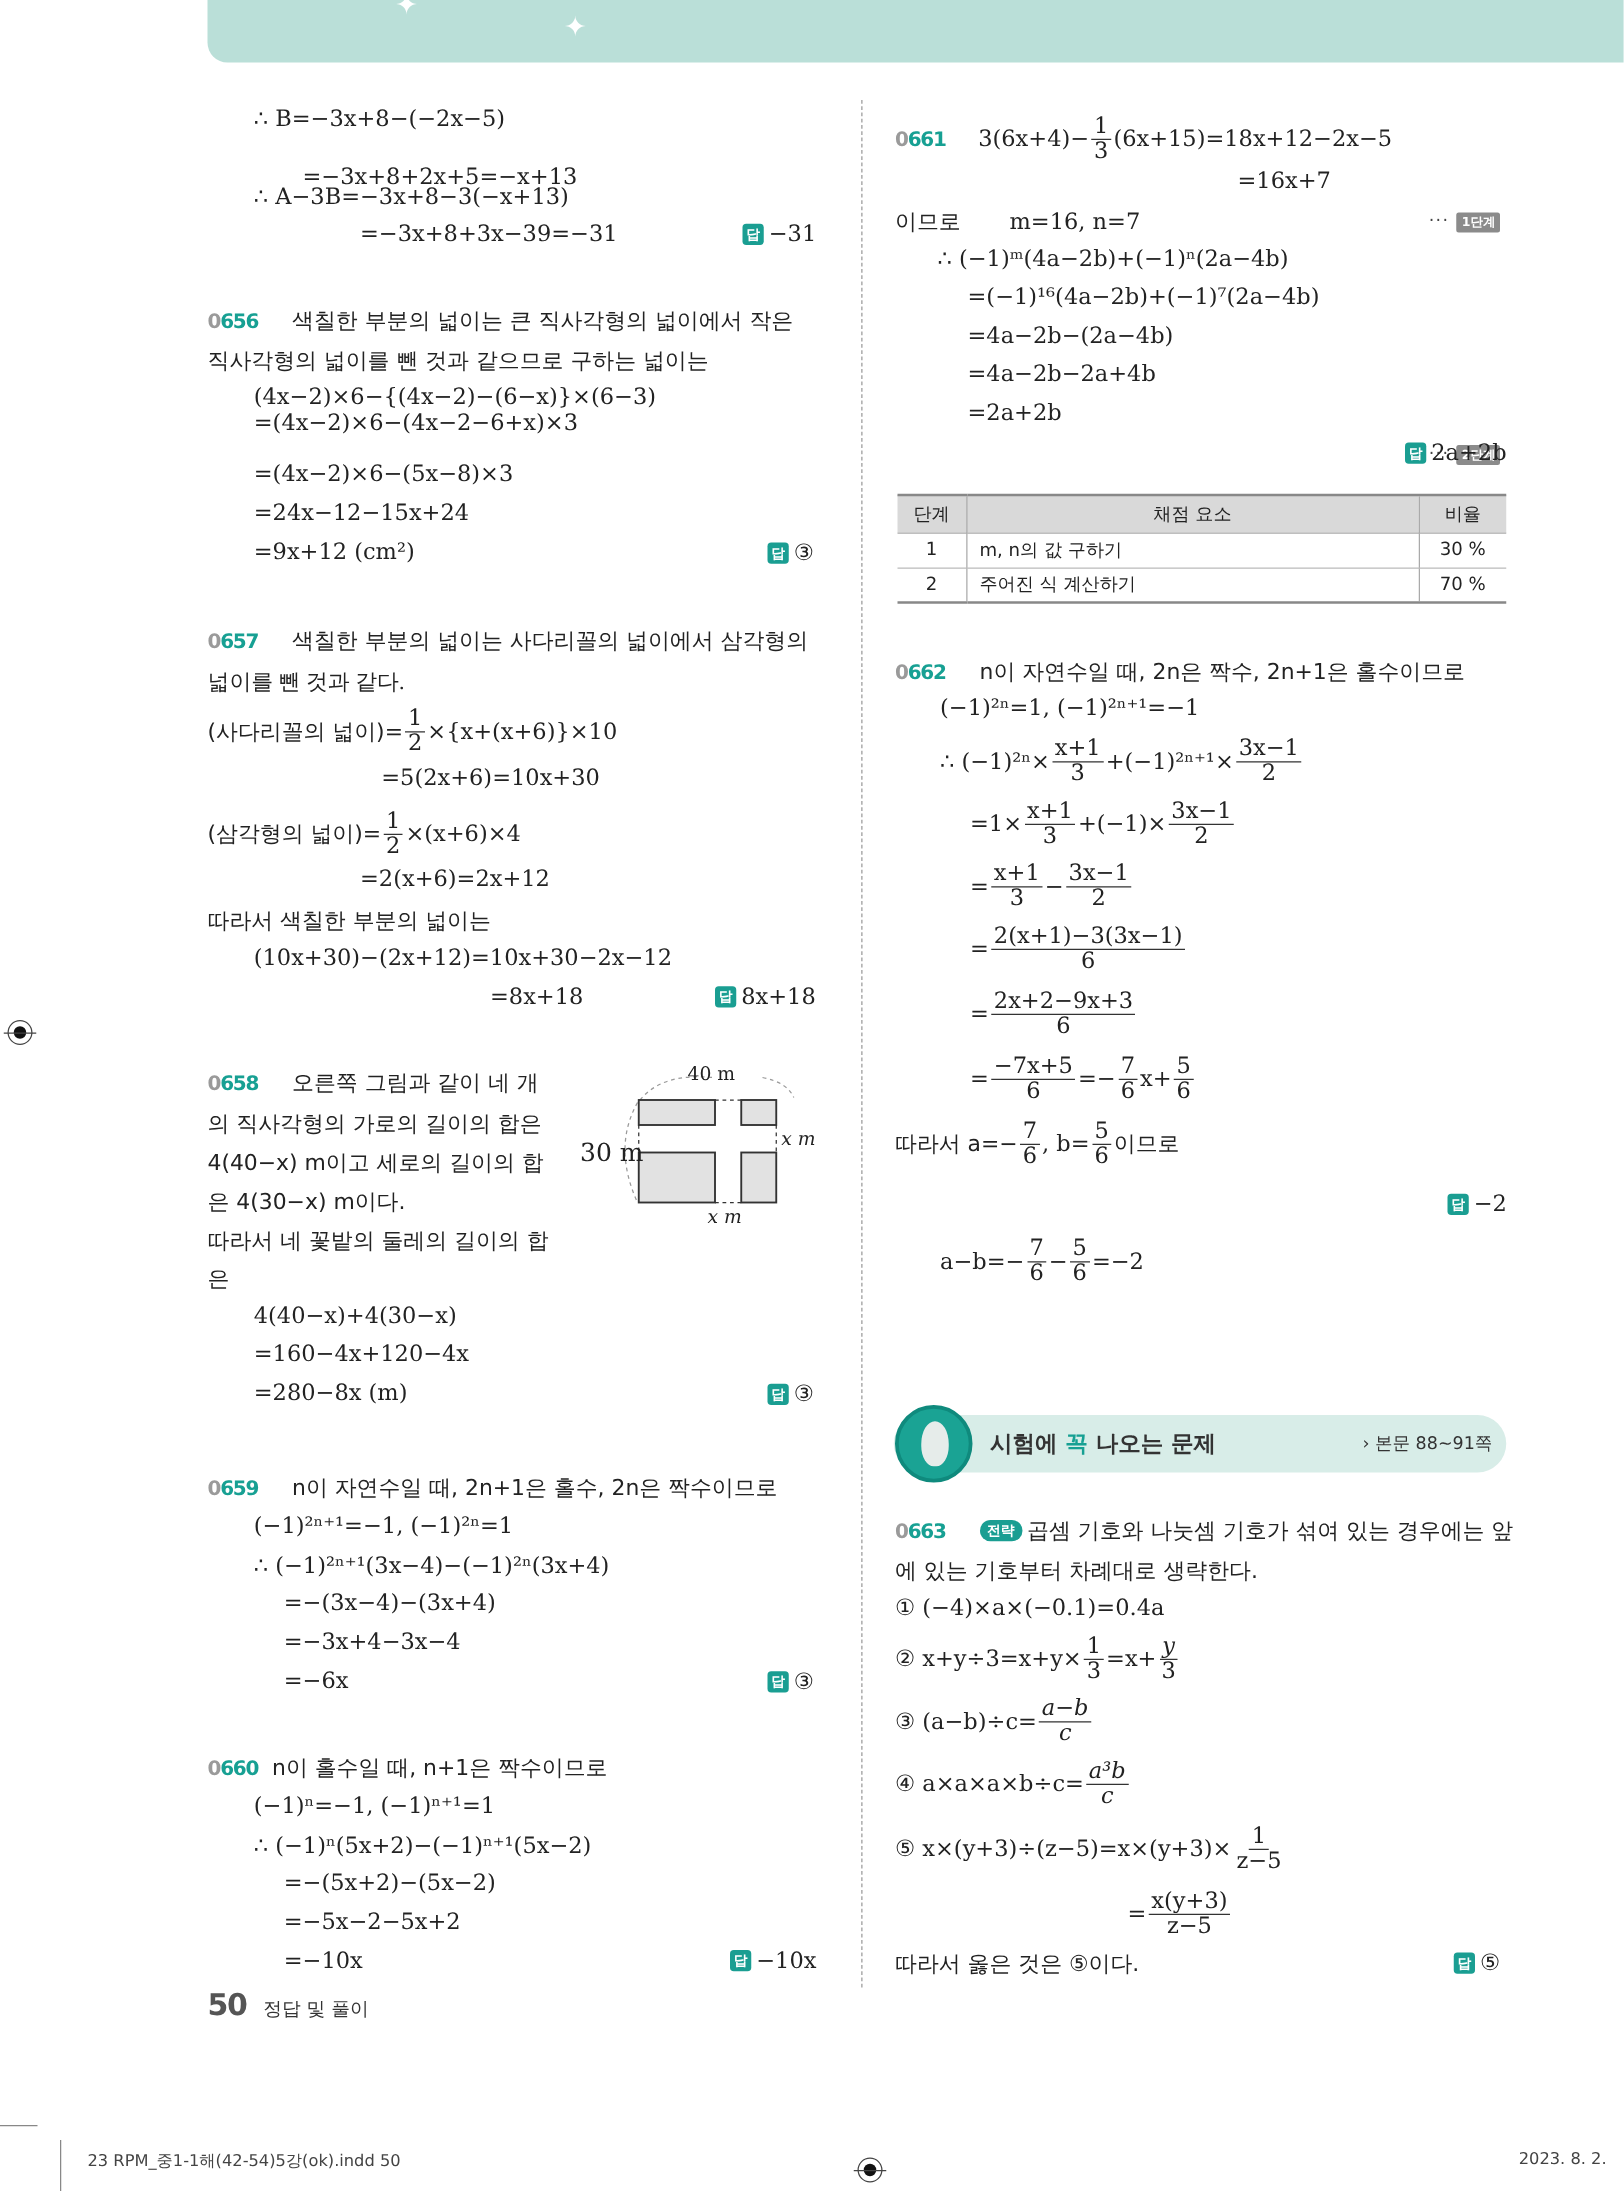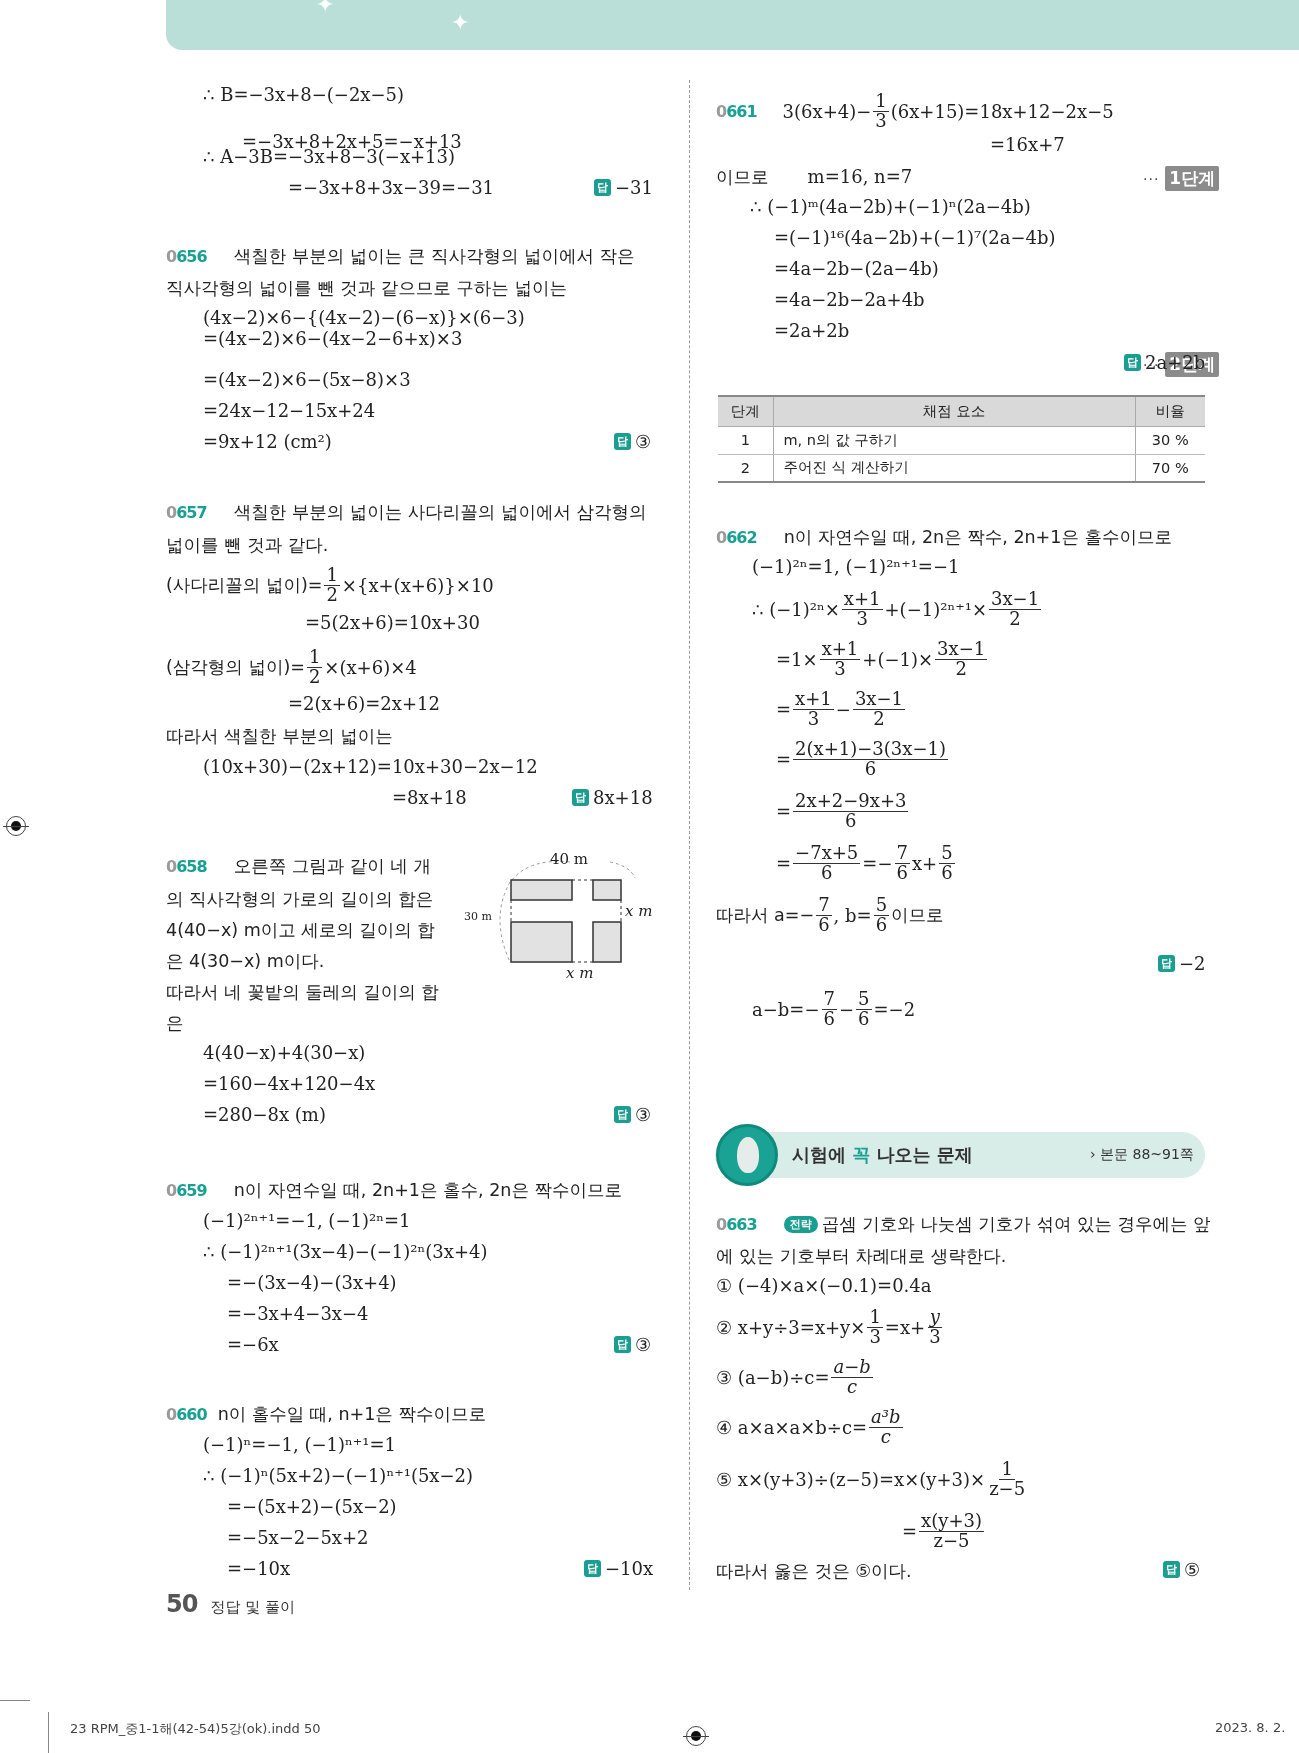--- a/index.html
+++ b/index.html
@@ -17,21 +17,21 @@
   .pnum { font-family: "DejaVu Sans", "Liberation Sans", sans-serif; font-weight: bold; font-size: 16px; letter-spacing: -1px; color: #17a093; }
   .pnum .z { color: #9a9a9a; }
 
   .ans { display: inline-flex; align-items: center; gap: 4px; }
   .ans-badge { display: inline-block; width: 17px; height: 17px; background: #1a9e92; border-radius: 3px; color: #fff; font-size: 11px; font-weight: bold; line-height: 17px; text-align: center; font-family: "DejaVu Sans", sans-serif; }
 
   .frac { display: inline-flex; flex-direction: column; align-items: center; vertical-align: middle; line-height: 1.05; margin: 0 2px; }
   .frac .num { border-bottom: 1px solid #333; padding: 0 2px; }
   .frac .den { padding: 0 2px; }
 
-  .step-tag { display: inline-block; background: #8b8b8b; color: #fff; font-size: 17px; font-weight: bold; padding: 1px 4px; border-radius: 2px; margin-left: 6px; }
+  .step-tag { display: inline-block; background: #8b8b8b; color: #fff; font-size: 10px; font-weight: bold; padding: 1px 4px; border-radius: 2px; margin-left: 6px; }
   .dots { color: #444; font-size: 14px; letter-spacing: 1px; }
 
   table.grading { position: absolute; left: 718px; top: 395px; width: 487px; border-collapse: collapse; font-family: "DejaVu Sans", sans-serif; font-size: 14.5px; }
   table.grading th { background: #d9d9d9; font-weight: normal; height: 30px; border-top: 2px solid #888; border-bottom: 1px solid #aaa; }
   table.grading td { height: 28px; border-bottom: 1px solid #bbb; }
   table.grading tr:last-child td { border-bottom: 2px solid #888; }
   table.grading .c1 { width: 55px; text-align: center; border-right: 1px solid #aaa; }
   table.grading .c2 { padding-left: 10px; border-right: 1px solid #aaa; }
   table.grading .c3 { width: 70px; text-align: center; }
   table.grading th.c2 { text-align: center; padding-left: 0; }
@@ -91,21 +91,21 @@
   <div class="abs m" style="left:203px; top:431px;">=9x+12 (cm²)</div>
   <div class="abs m ans" style="left:614px; top:431px;">
       <span class="ans-badge">답</span>
       <span>③</span>
     </div>
 
   <div class="abs" style="left:166px; top:500px;">
     <span class="pnum"><span class="z">0</span><span>657</span></span>
     <span class="k" style="margin-left:22px;">색칠한 부분의 넓이는 사다리꼴의 넓이에서 삼각형의</span>
   </div>
-  <div class="abs k" style="left:166px; top:533px;">넓이를 뺀 것과 같다.</div>
+  <div class="abs k" style="left:166px; top:533px;font-family:Liberation Serif, serif;">넓이를 뺀 것과 같다.</div>
   <div class="abs m" style="left:166px; top:566px; display:flex; align-items:center;">
     <span class="k">(사다리꼴의 넓이)=</span>
     <span class="frac">
         <span class="num">1</span>
         <span class="den">2</span>
       </span>
     <span>×{x+(x+6)}×10</span>
   </div>
   <div class="abs m" style="left:305px; top:612px;">=5(2x+6)=10x+30</div>
   <div class="abs m" style="left:166px; top:648px; display:flex; align-items:center;">
@@ -143,21 +143,21 @@
       <rect x="51" y="22" width="61" height="20" fill="#e2e2e2" stroke="#333" stroke-width="1.5"></rect>
       <rect x="133" y="22" width="28" height="20" fill="#e2e2e2" stroke="#333" stroke-width="1.5"></rect>
       <rect x="51" y="64" width="61" height="40" fill="#e2e2e2" stroke="#333" stroke-width="1.5"></rect>
       <rect x="133" y="64" width="28" height="40" fill="#e2e2e2" stroke="#333" stroke-width="1.5"></rect>
       <line x1="112" y1="22" x2="133" y2="22" stroke="#333" stroke-dasharray="3,3"></line>
       <line x1="51" y1="42" x2="51" y2="64" stroke="#333" stroke-dasharray="3,3"></line>
       <line x1="161" y1="42" x2="161" y2="64" stroke="#333" stroke-dasharray="3,3"></line>
       <line x1="112" y1="104" x2="133" y2="104" stroke="#333" stroke-dasharray="3,3"></line>
     </svg>
     <span class="abs m" style="left:90px; top:-8px; font-size:15px;">40 m</span>
-    <span class="abs m" style="left:4px; top:52px; font-size:11px;">30 m</span>
+    <span class="abs m" style="left:4px; top:52px; font-size:20px;">30 m</span>
     <span class="abs m var" style="left:165px; top:44px; font-size:15px;">x m</span>
     <span class="abs m var" style="left:106px; top:106px; font-size:15px;">x m</span>
   </div>
 
   <div class="abs m" style="left:203px; top:1042px;">4(40−x)+4(30−x)</div>
   <div class="abs m" style="left:203px; top:1073px;">=160−4x+120−4x</div>
   <div class="abs m" style="left:203px; top:1104px;">=280−8x (m)</div>
   <div class="abs m ans" style="left:614px; top:1104px;">
       <span class="ans-badge">답</span>
       <span>③</span>

